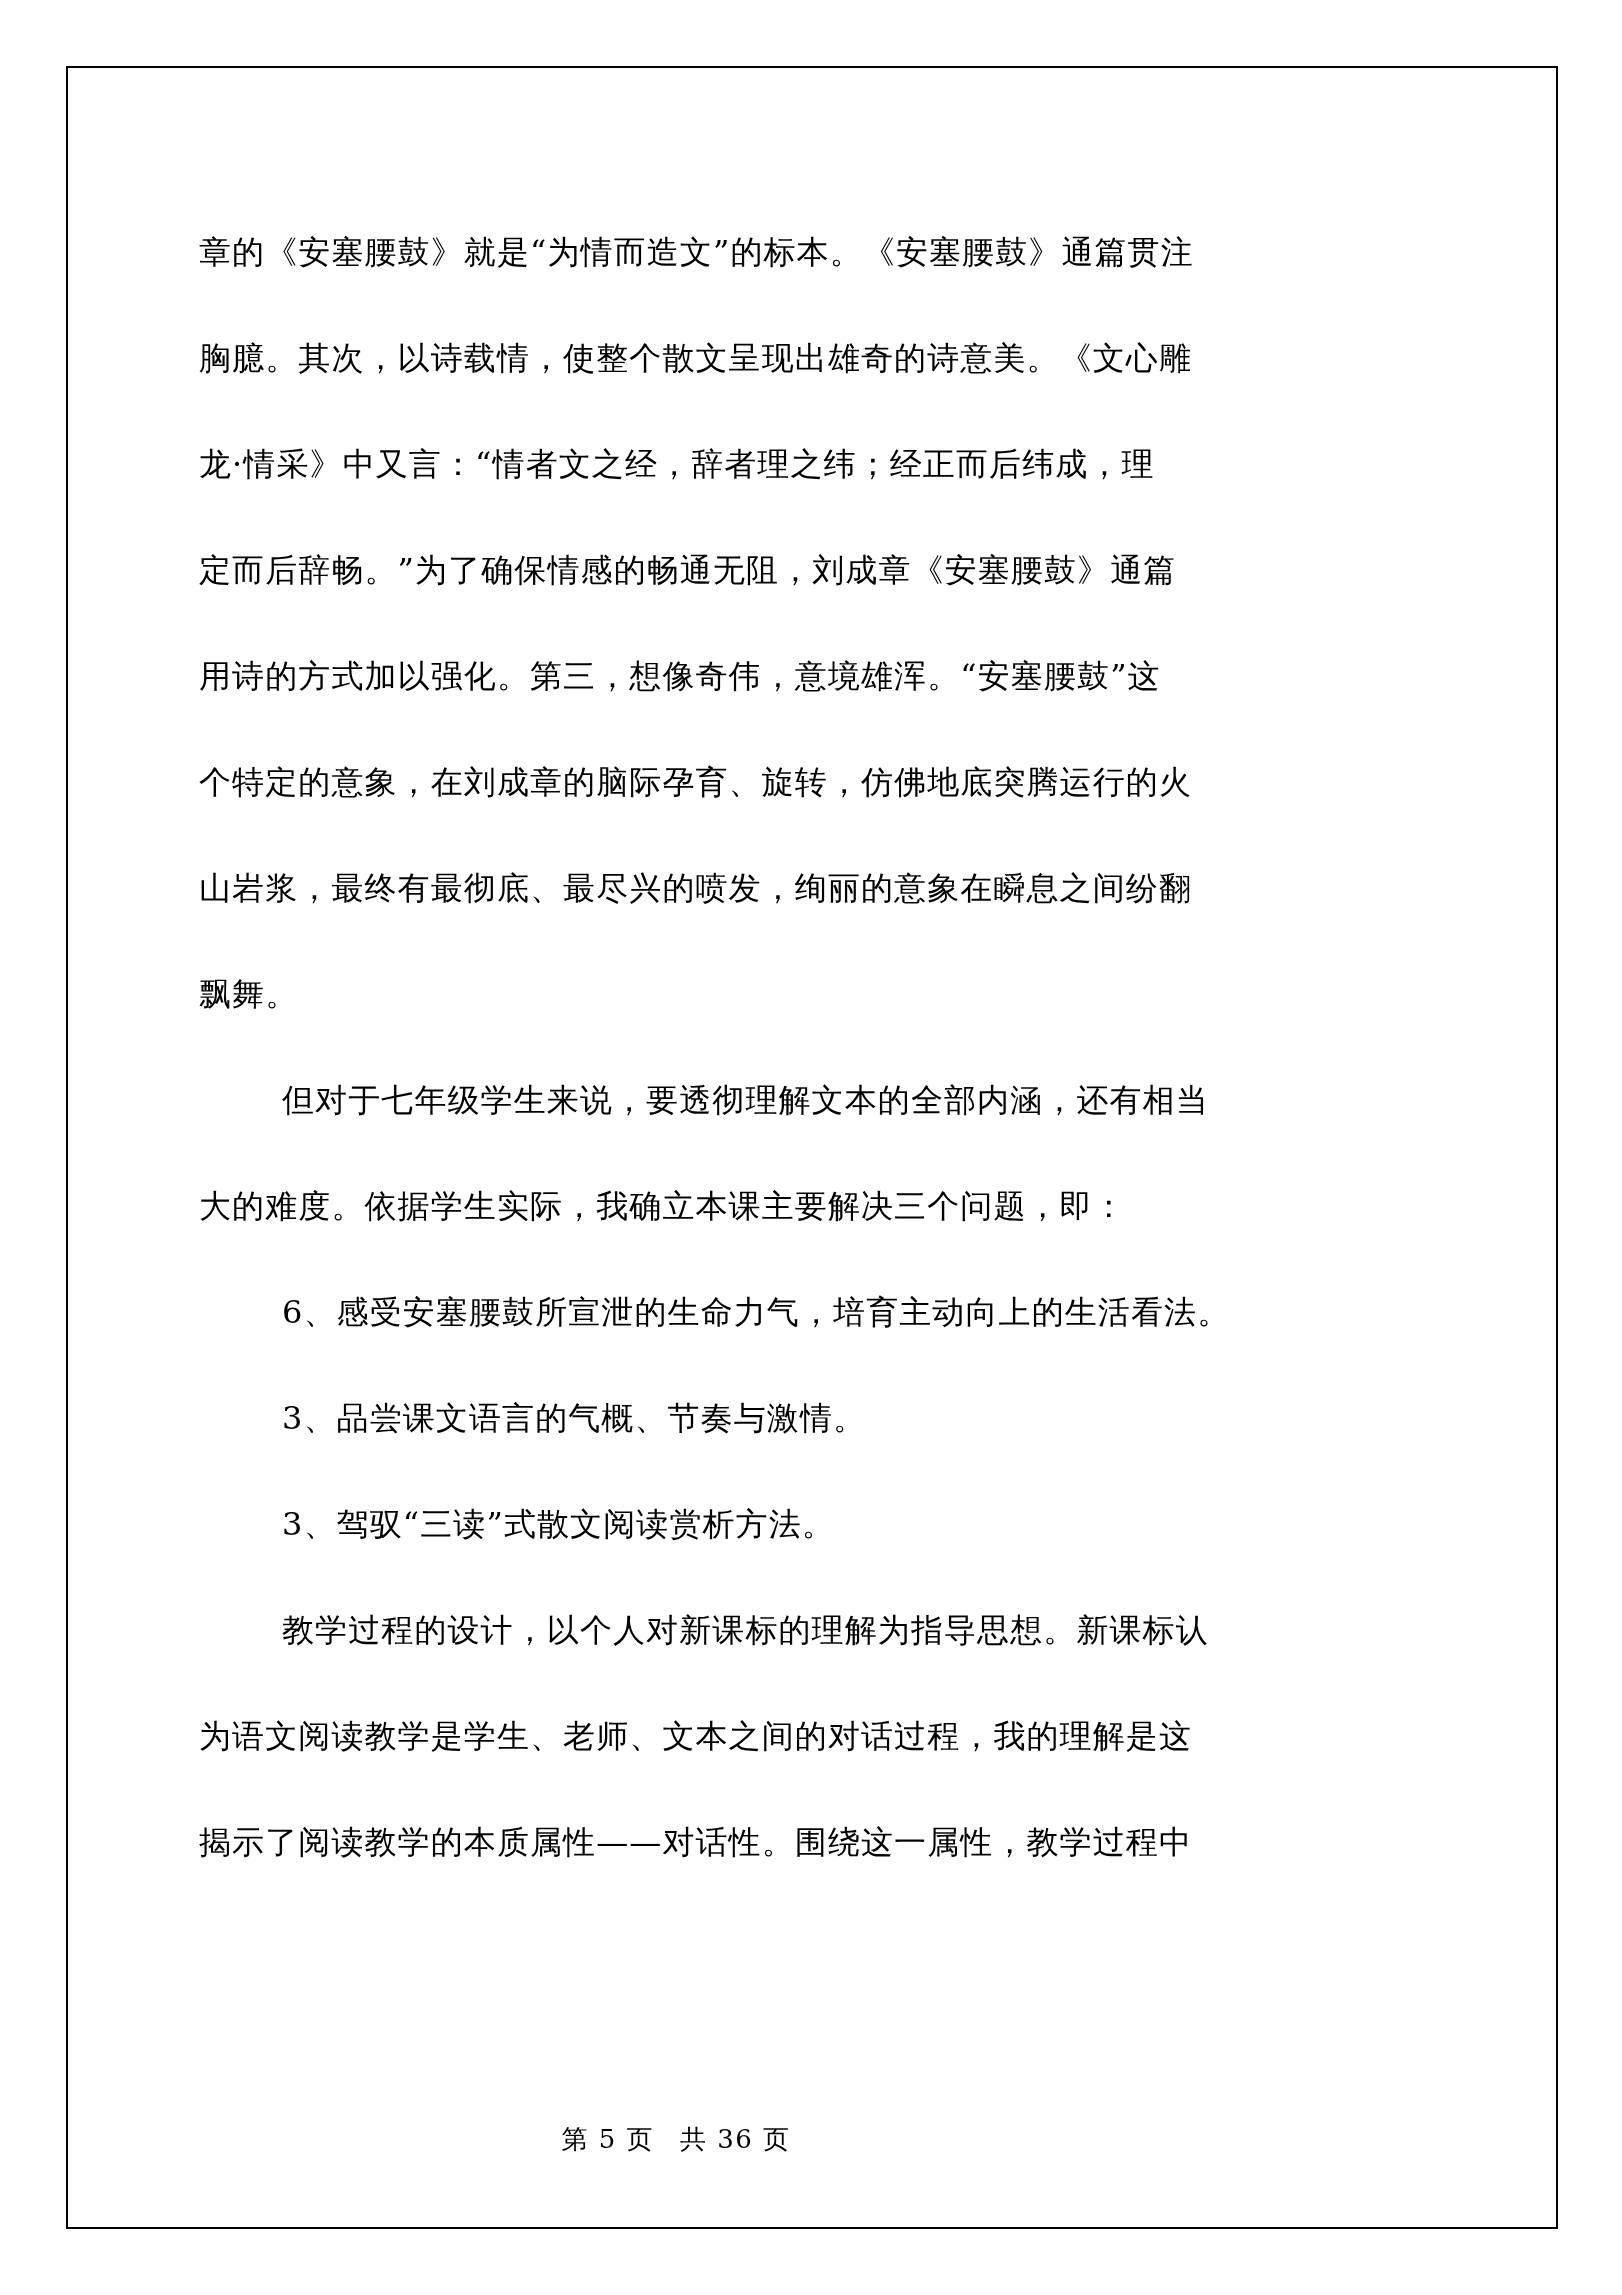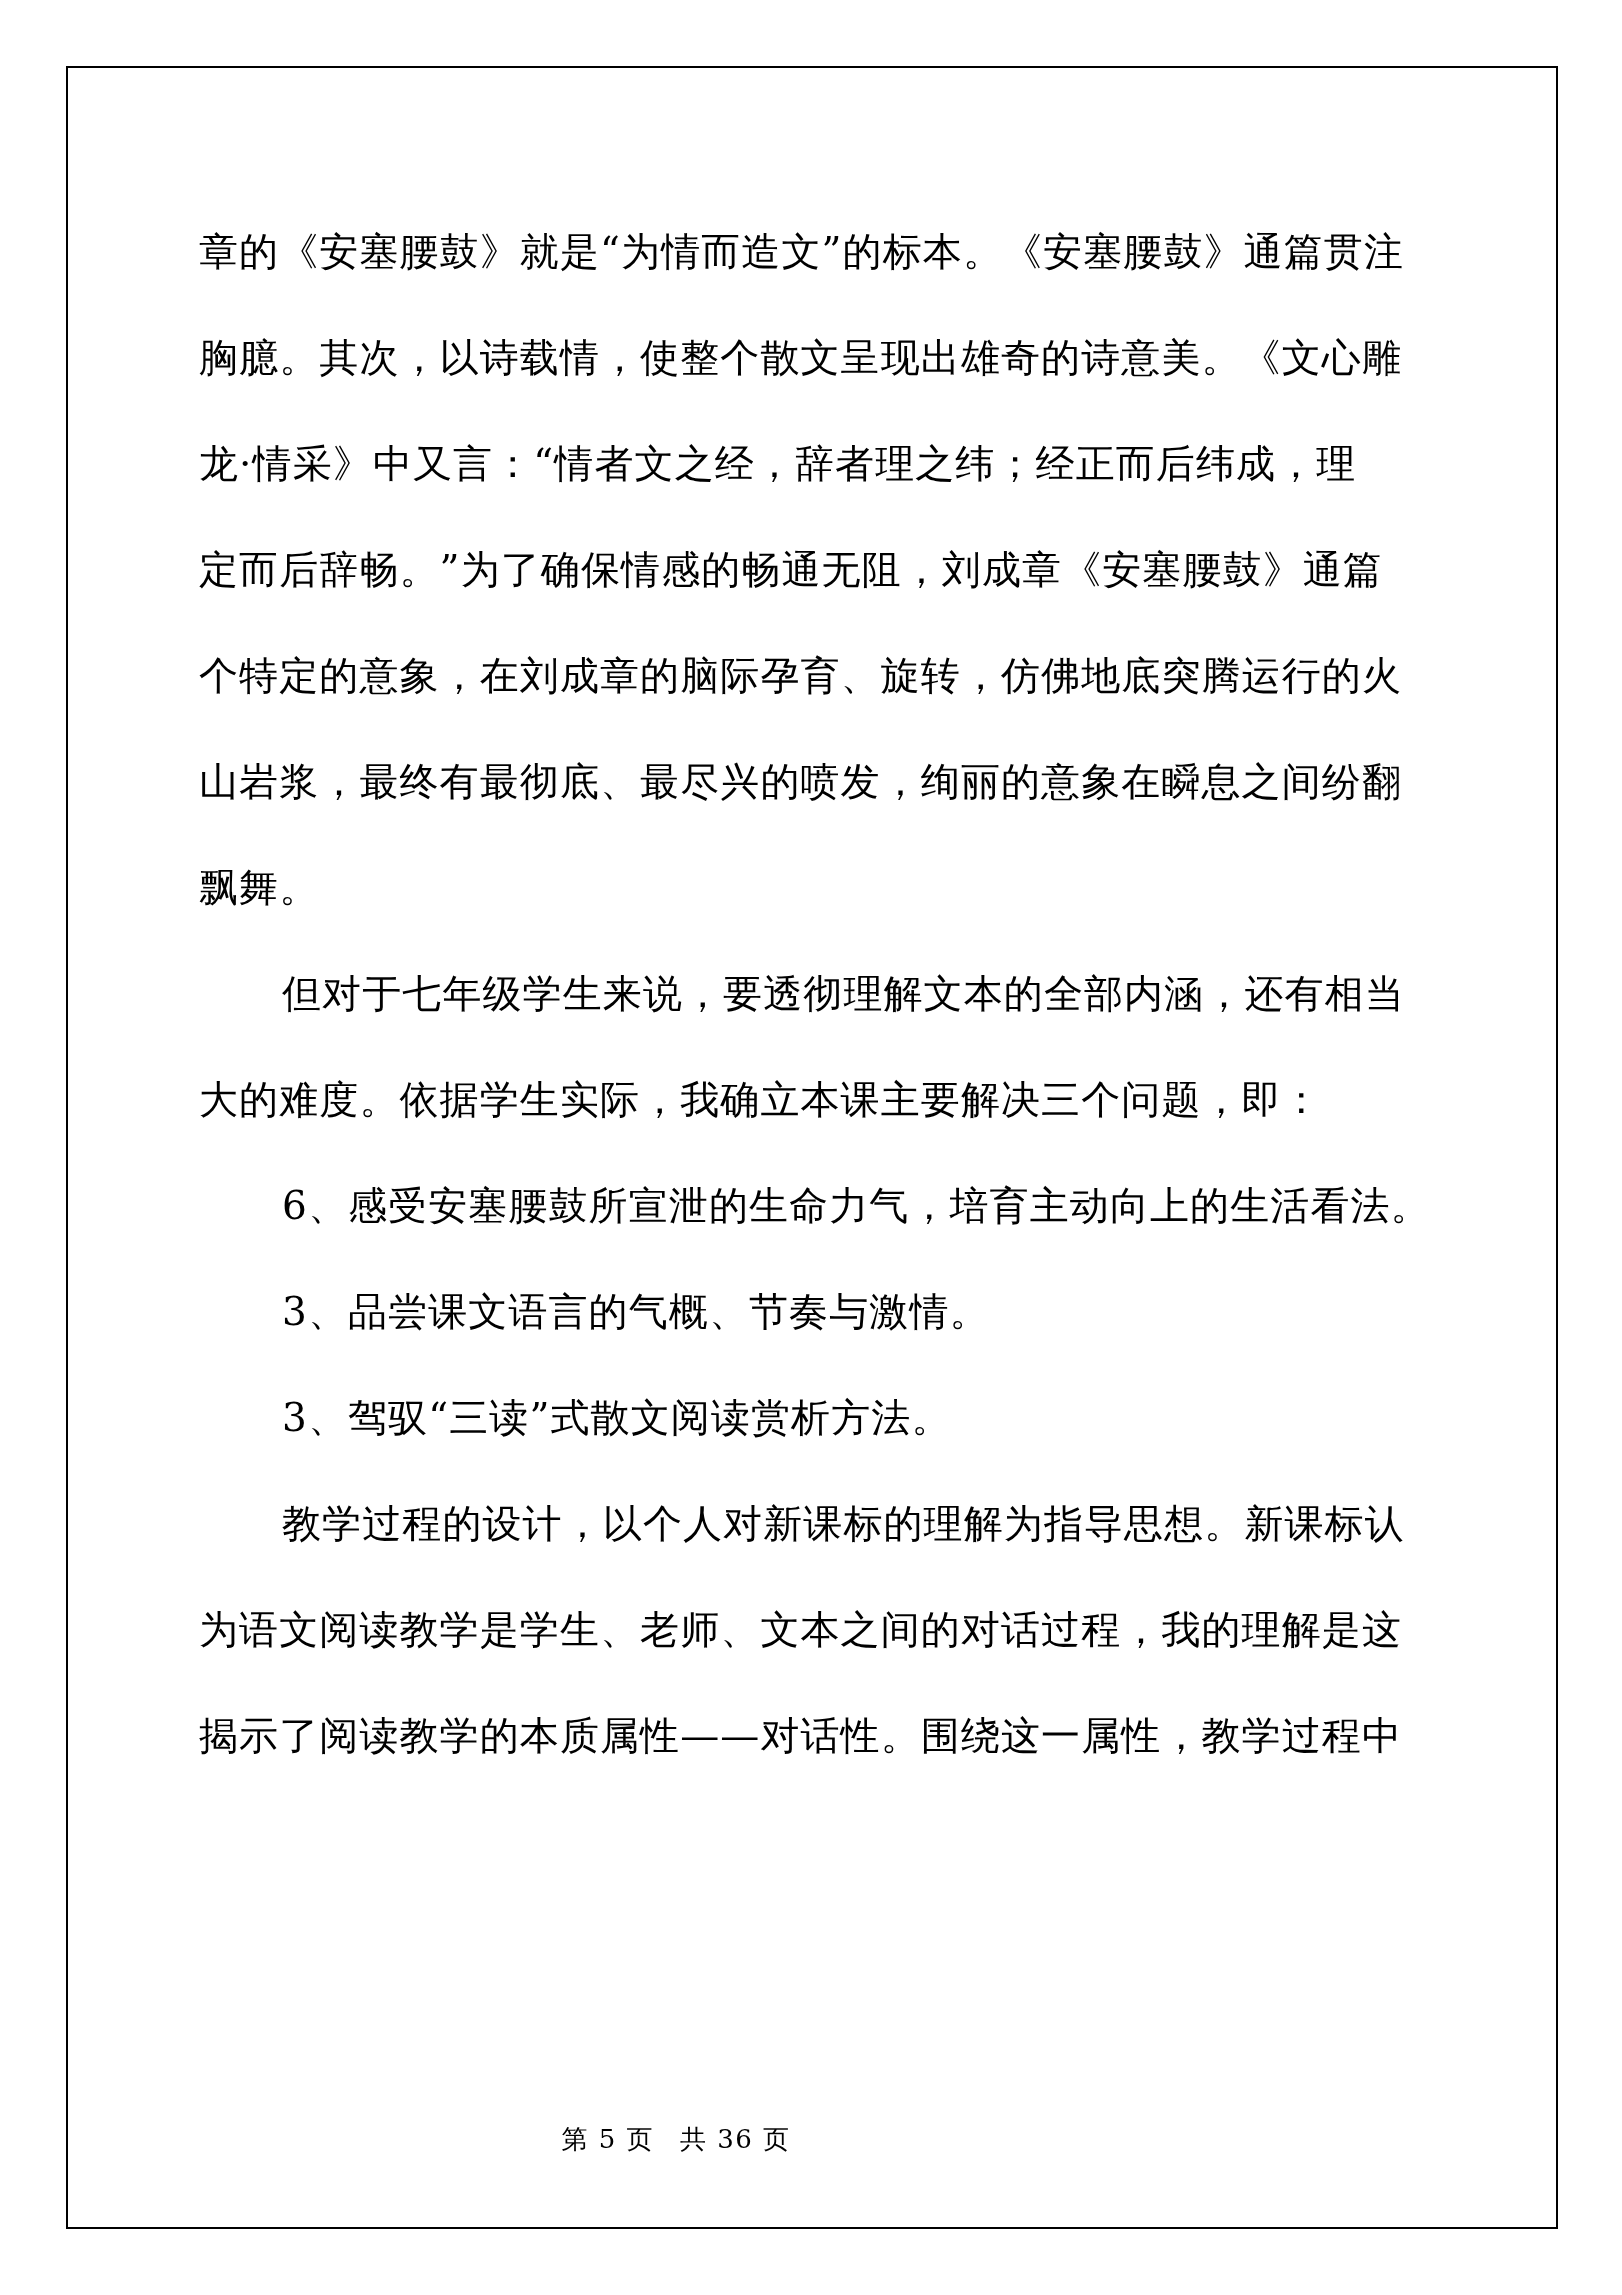--- a/index.html
+++ b/index.html
@@ -22,21 +22,21 @@
     height: 2163px;
     border: 2.3px solid #000000;
     box-sizing: border-box;
     background: #ffffff;
   }
   .doc-body {
     position: absolute;
     left: 199px;
     top: 199px;
     width: 1242px;
-    font-size: 39px;
+    font-size: 32px;
     line-height: 106px;
     letter-spacing: 1.1px;
     text-align: left;
   }
   .line {
     white-space: nowrap;
     overflow: visible;
     height: 106px;
   }
   .line.indent {
@@ -60,20 +60,21 @@
 </head>
 <body>
 
 <div class="page-frame"></div>
 
 <div class="doc-body">
   <div class="line">章的《安塞腰鼓》就是“为情而造文”的标本。《安塞腰鼓》通篇贯注</div>
   <div class="line">胸臆。其次，以诗载情，使整个散文呈现出雄奇的诗意美。《文心雕</div>
   <div class="line">龙·情采》中又言：“情者文之经，辞者理之纬；经正而后纬成，理</div>
   <div class="line">定而后辞畅。”为了确保情感的畅通无阻，刘成章《安塞腰鼓》通篇</div>
+  <div class="line">用诗的方式加以强化。第三，想像奇伟，意境雄浑。“安塞腰鼓”这</div>
   <div class="line">个特定的意象，在刘成章的脑际孕育、旋转，仿佛地底突腾运行的火</div>
   <div class="line">山岩浆，最终有最彻底、最尽兴的喷发，绚丽的意象在瞬息之间纷翻</div>
   <div class="line">飘舞。</div>
   <div class="line indent">但对于七年级学生来说，要透彻理解文本的全部内涵，还有相当</div>
   <div class="line">大的难度。依据学生实际，我确立本课主要解决三个问题，即：</div>
   <div class="line indent">6、感受安塞腰鼓所宣泄的生命力气，培育主动向上的生活看法。</div>
   <div class="line indent">3、品尝课文语言的气概、节奏与激情。</div>
   <div class="line indent">3、驾驭“三读”式散文阅读赏析方法。</div>
   <div class="line indent">教学过程的设计，以个人对新课标的理解为指导思想。新课标认</div>
   <div class="line">为语文阅读教学是学生、老师、文本之间的对话过程，我的理解是这</div>

